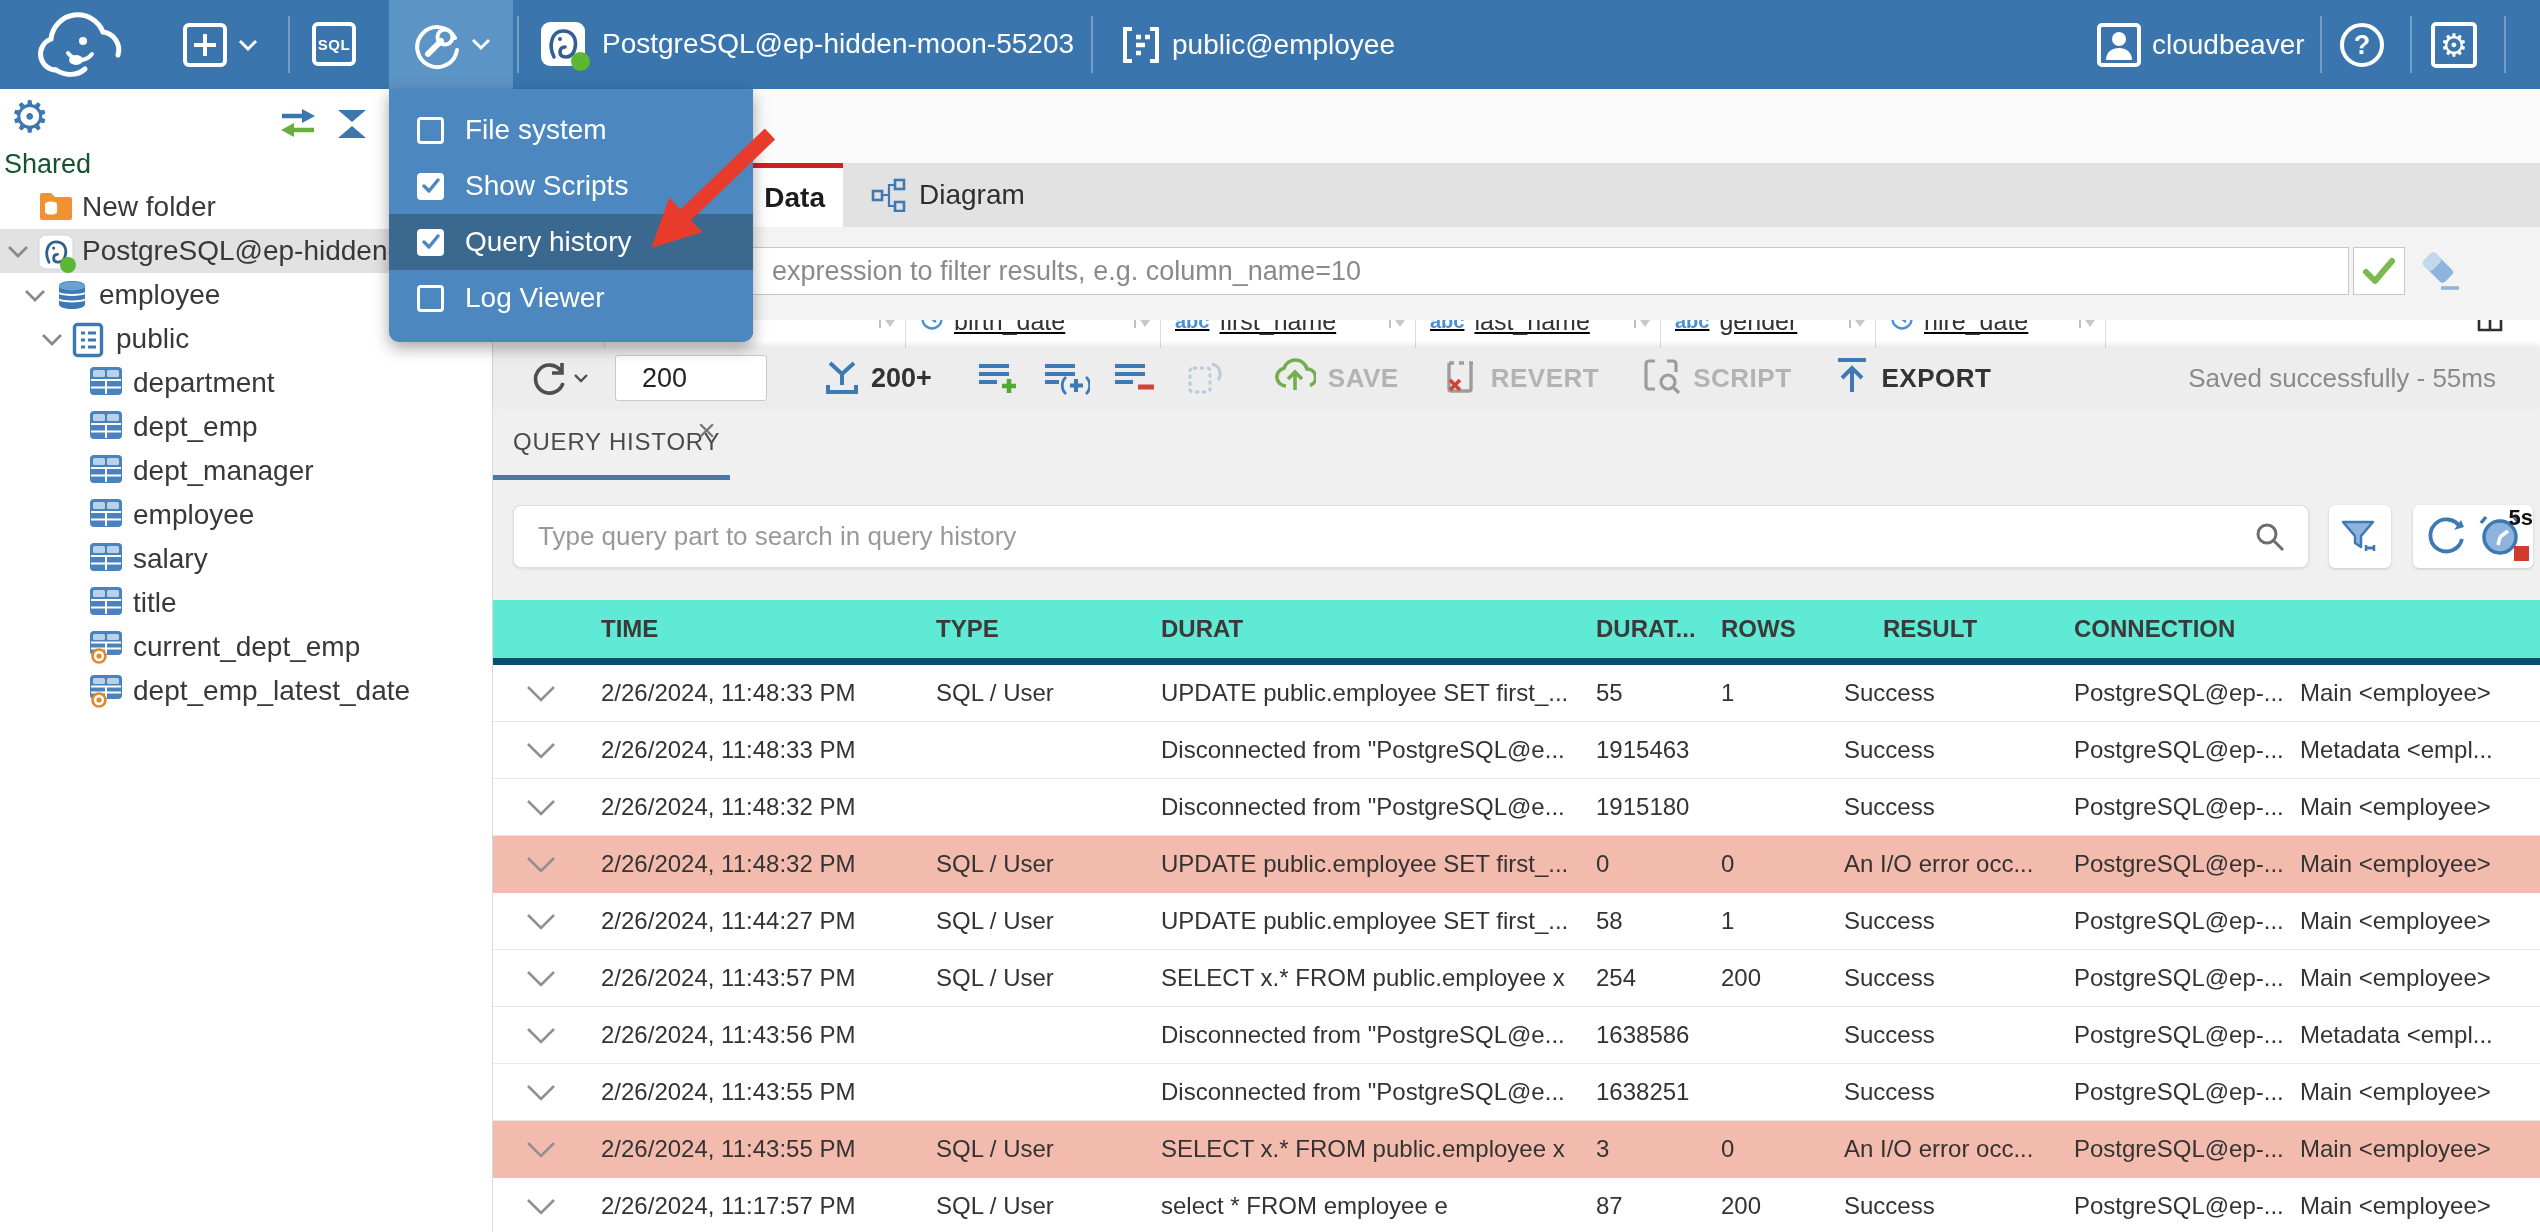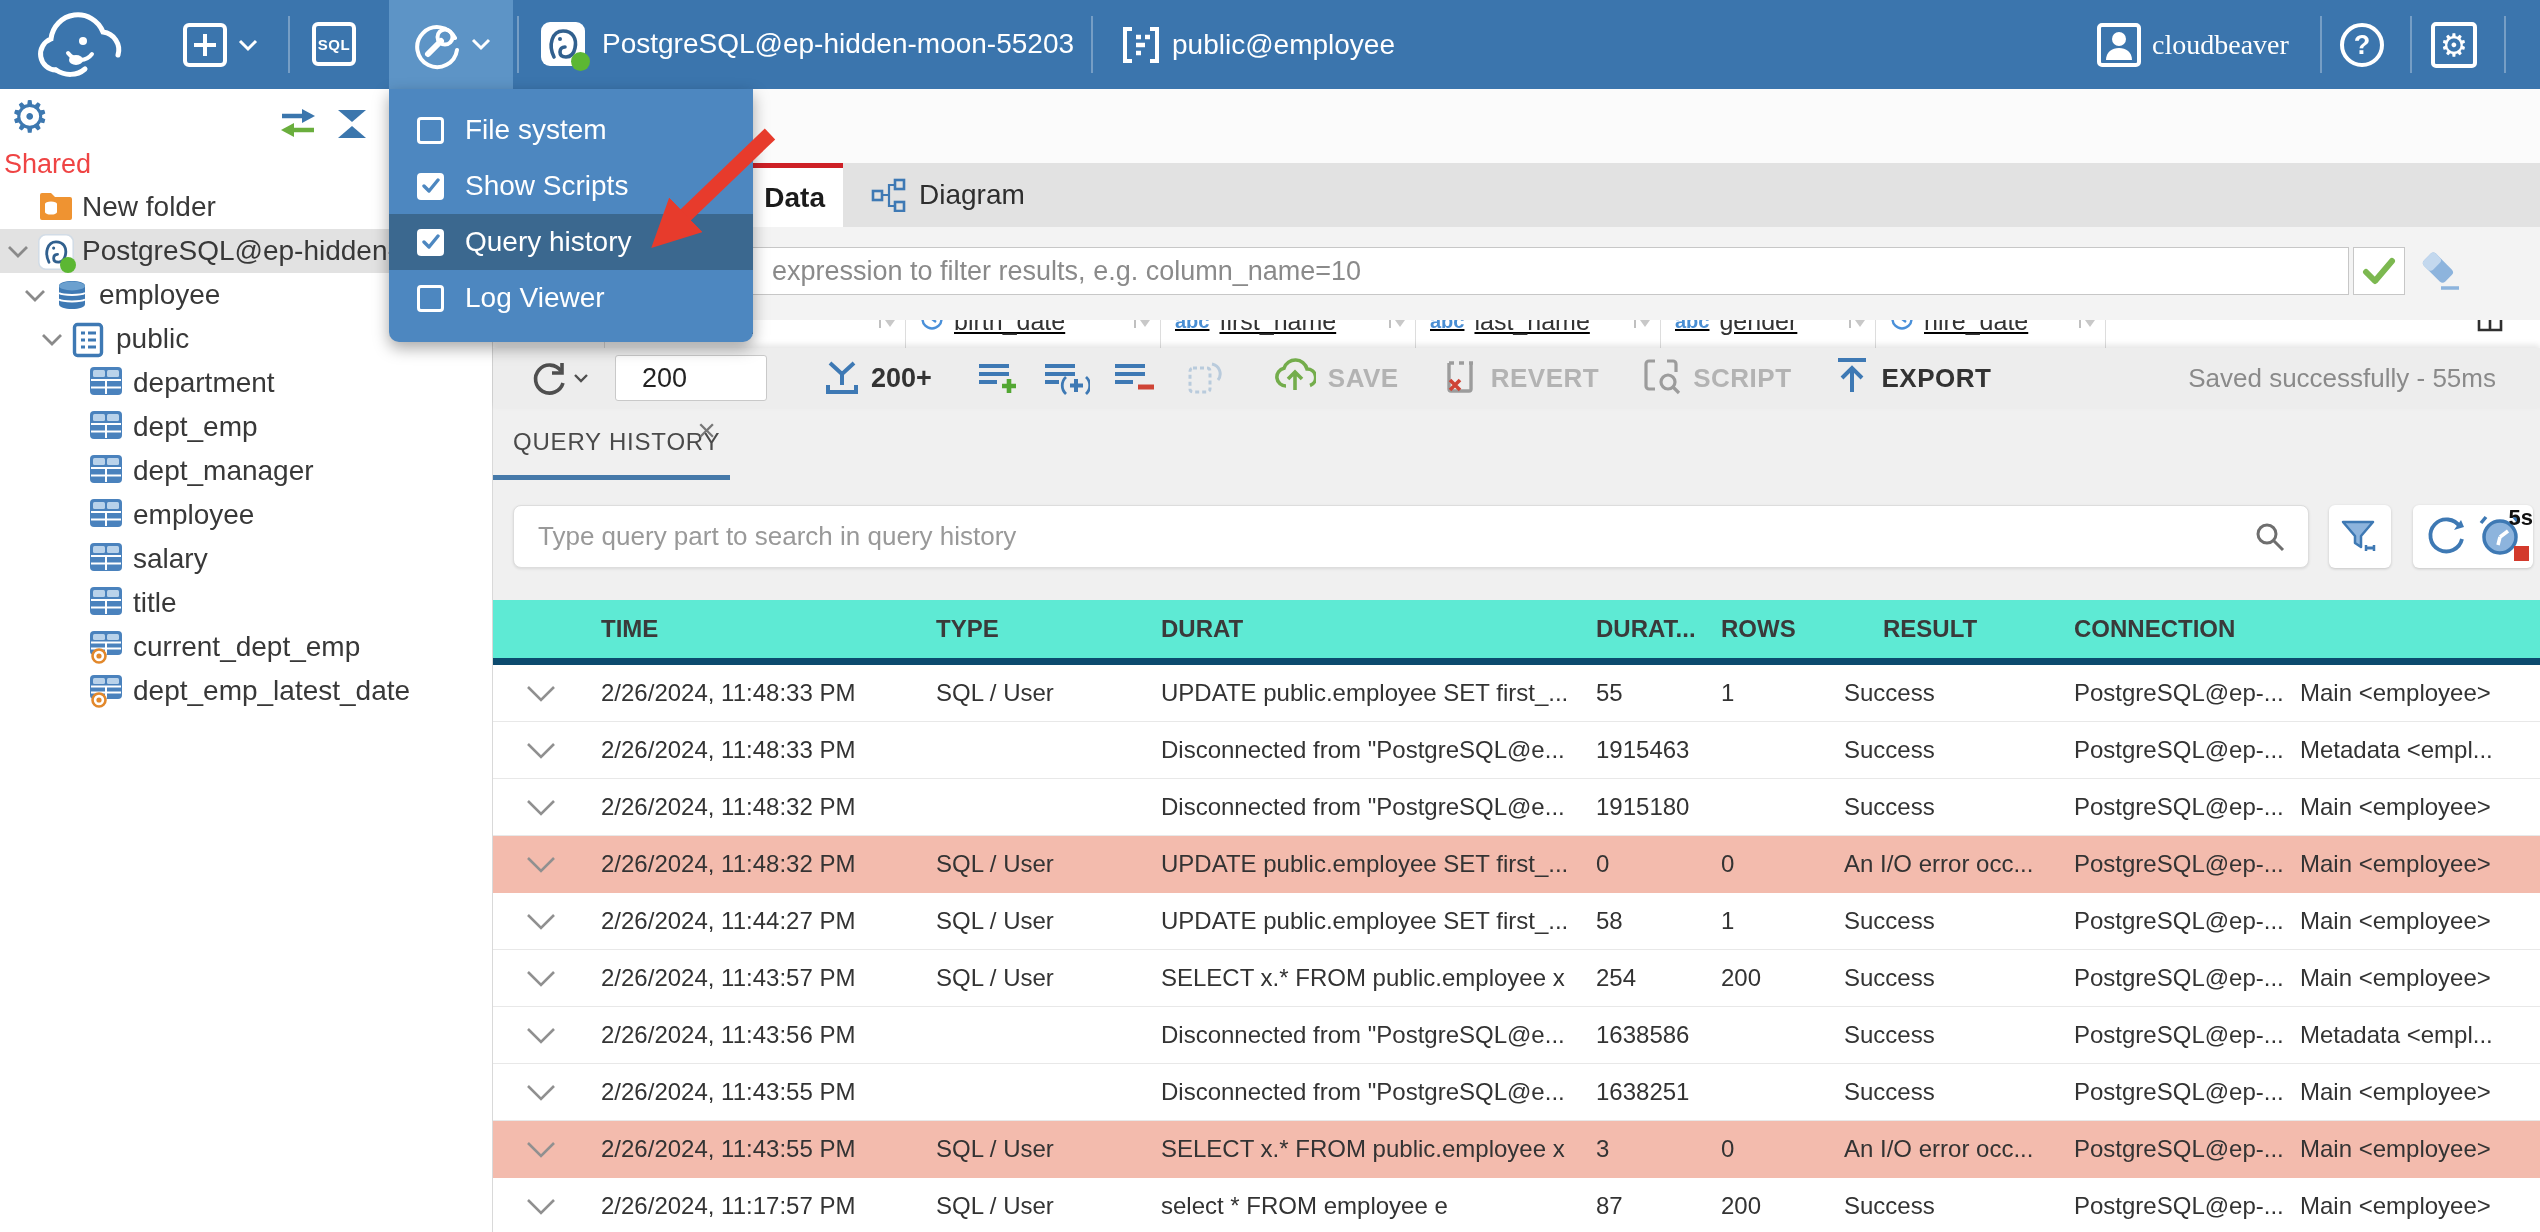--- a/index.html
+++ b/index.html
@@ -27,21 +27,21 @@
        display:flex;align-items:center;justify-content:center;}
   .mcb.on{background:#fff;}
   .mlabel{position:absolute;left:76px;color:#fff;font-size:28px;white-space:nowrap;}
 
   .red-arrow{position:absolute;left:630px;top:118px;z-index:70;pointer-events:none;}
 
   
   .sidebar{position:absolute;left:0;top:89px;width:492px;bottom:0;background:#fff;overflow:hidden;z-index:10;}
   .side-gear{position:absolute;left:10px;top:6px;font-size:44px;color:#3d78b0;line-height:1;}
   .side-ic{position:absolute;top:18px;}
-  .shared{position:absolute;left:4px;top:60px;font-size:27px;color:#ef4444;}
+  .shared{position:absolute;left:4px;top:60px;font-size:27px;color:#14532d;}
   .tree{position:absolute;left:0;top:96px;right:0;}
   .trow{position:relative;height:44px;}
   .trow.sel{background:#e2e2e2;}
   .tchev{position:absolute;top:15px;}
   .ticon{position:absolute;top:5px;width:36px;height:36px;}
   .tlabel{position:absolute;top:6px;font-size:28px;color:#383838;white-space:nowrap;}
   .tgdot{position:absolute;right:-2px;bottom:-3px;width:16px;height:16px;border-radius:50%;background:#5cb733;}
 
   
   .panel{position:absolute;left:492px;top:89px;right:0;bottom:0;background:#f0f0f0;border-left:1px solid #d9d9d9;z-index:5;}
@@ -167,21 +167,21 @@
   <span class="tb-div" style="left:1091px;"></span>
 
   <span class="tb-item" style="left:1120px;top:24px;">
     <svg width="42" height="42" viewBox="0 0 42 42">
       <path d="M12 5H5v32h7M30 5h7v32h-7" fill="none" stroke="#fff" stroke-width="4"></path>
       <path d="M16 13h5M25 13h5M16 21h9M16 29h5" stroke="#fff" stroke-width="4.5"></path>
     </svg>
     <span>public@employee</span>
   </span>
 
-  <span class="tb-item" style="left:2096px;top:22px;font-family:Liberation Serif, serif;">
+  <span class="tb-item" style="left:2096px;top:22px;">
     <svg width="46" height="46" viewBox="0 0 46 46">
       <rect x="3" y="3" width="40" height="40" rx="3" fill="none" stroke="#fff" stroke-width="4"></rect>
       <circle cx="23" cy="17" r="7" fill="#fff"></circle>
       <path d="M10 38c0-8 6-12 13-12s13 4 13 12z" fill="#fff"></path>
     </svg>
     <span>cloudbeaver</span>
   </span>
 
   <span class="tb-div" style="left:2320px;"></span>
 

